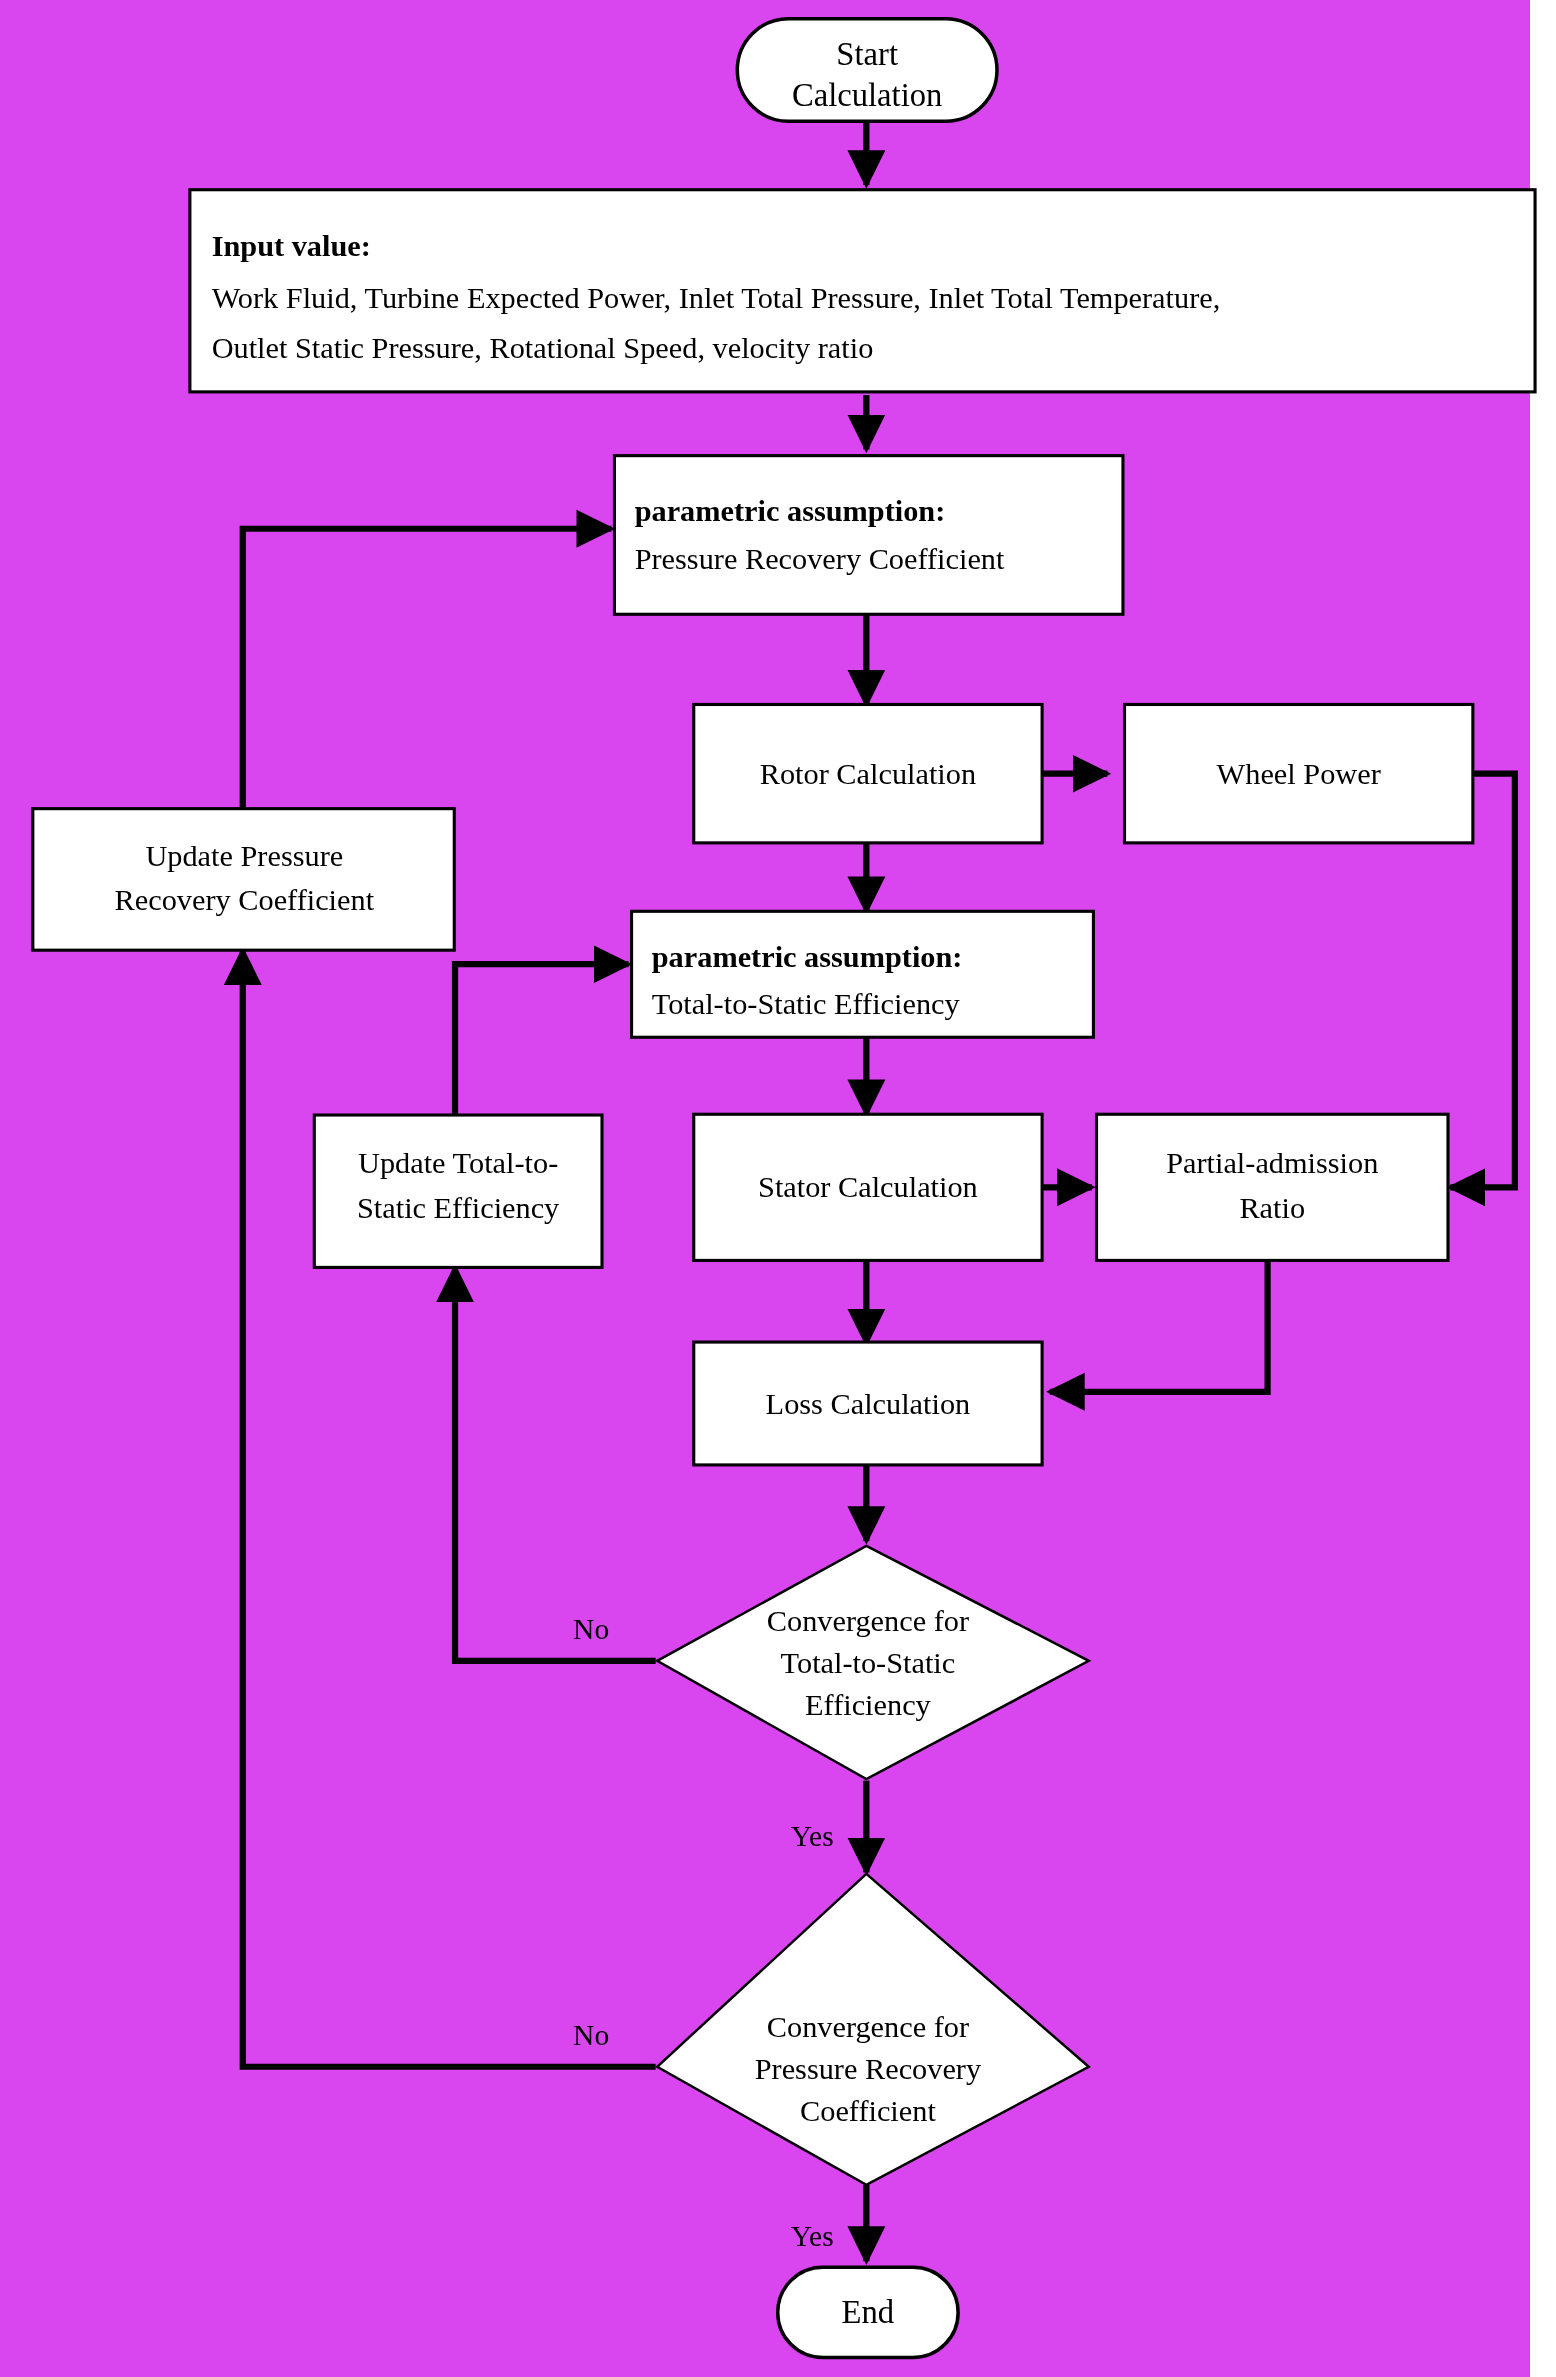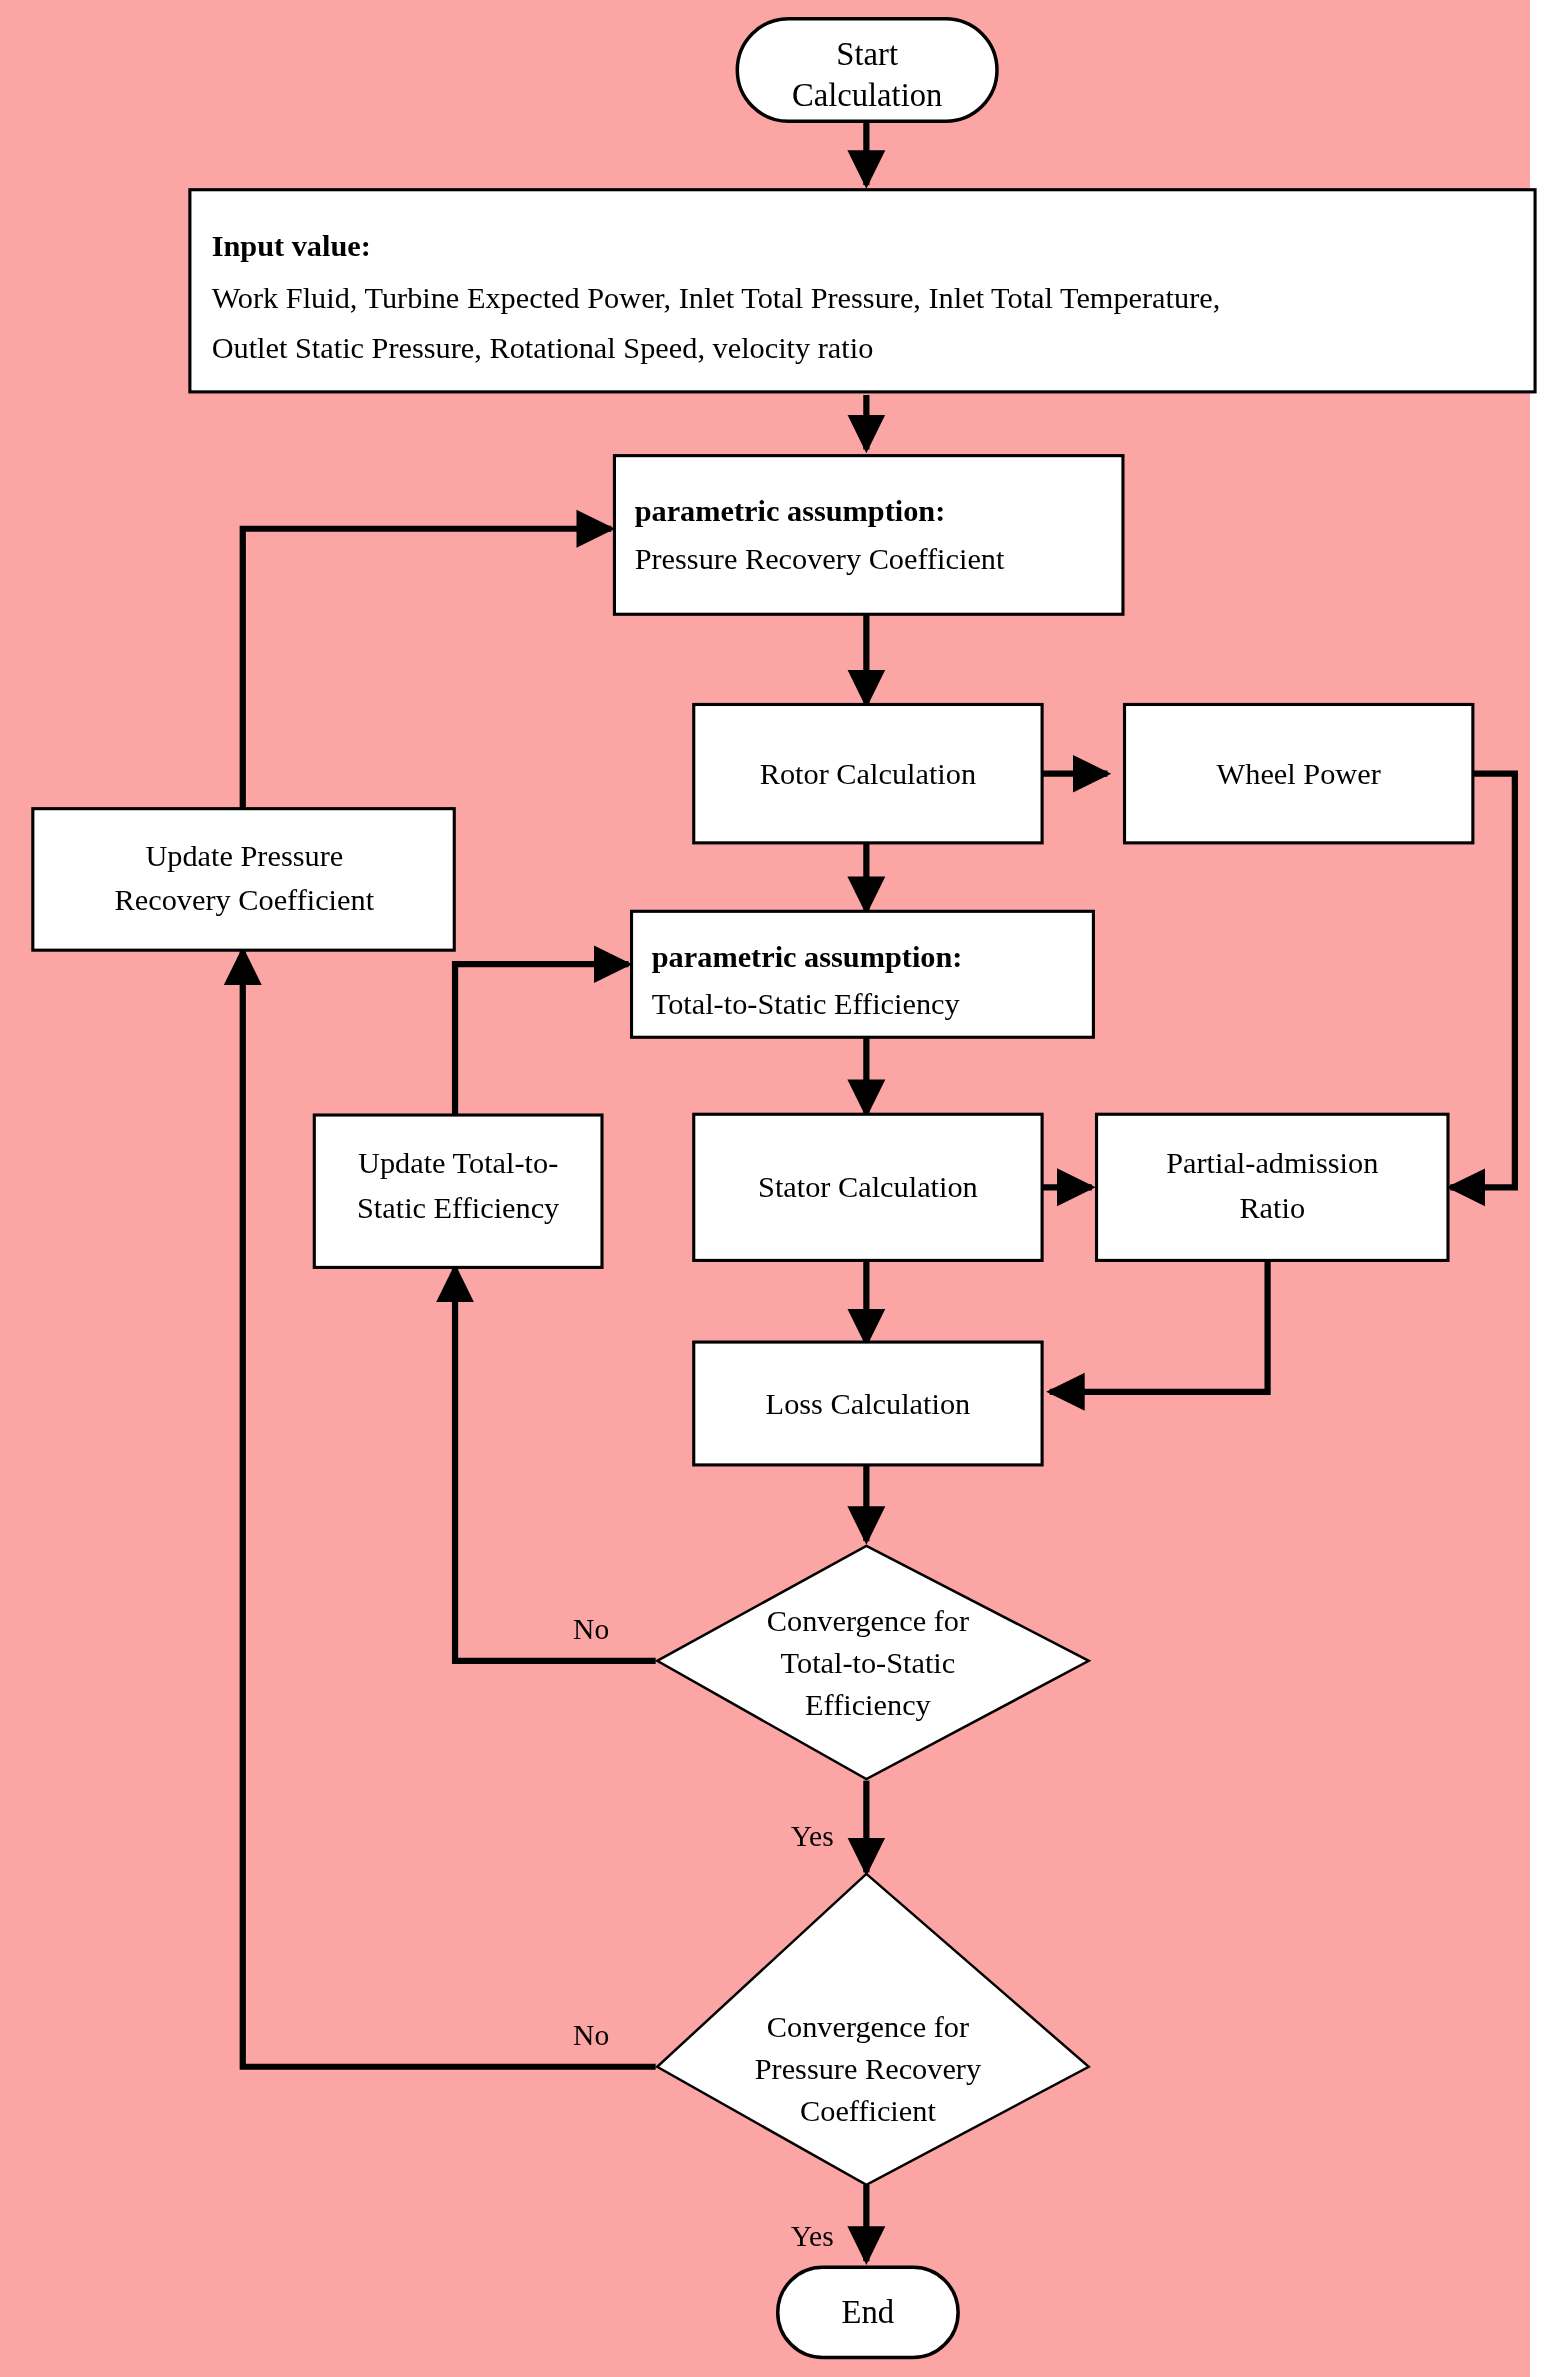--- a/index.html
+++ b/index.html
@@ -4,21 +4,21 @@
 <style>
   html, body {
     margin: 0;
     padding: 0;
     background: #ffffff;
   }
   #chart-root {
     position: relative;
     width: 1530px;
     height: 2377px;
-    background: #fca5a5;
+    background: #d946ef;
     font-family: "Liberation Serif", "DejaVu Serif", serif;
   }
   svg#flow {
     position: absolute;
     top: 0;
     left: 0;
     width: 1557px;
     height: 2377px;
     display: block;
   }

